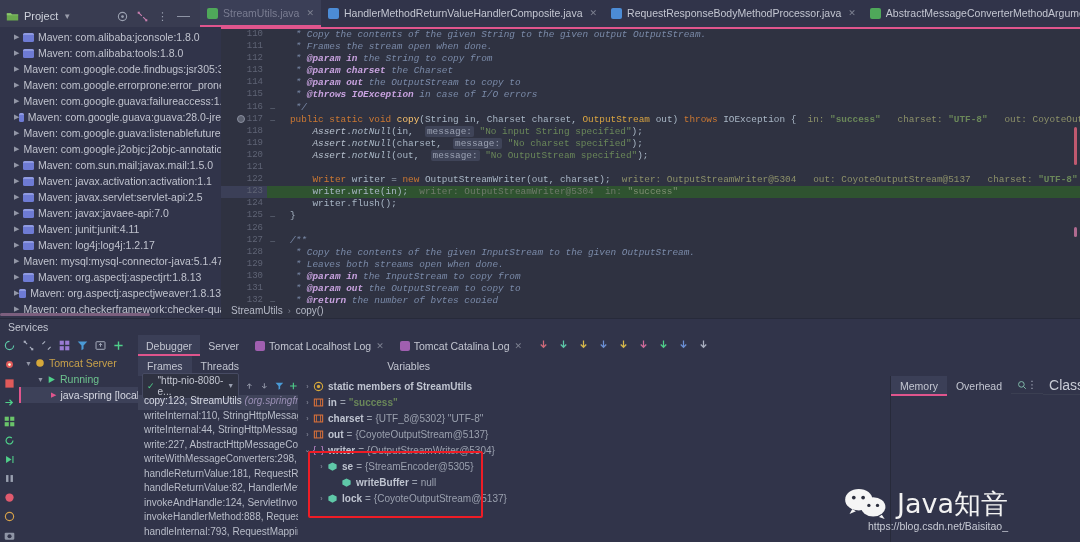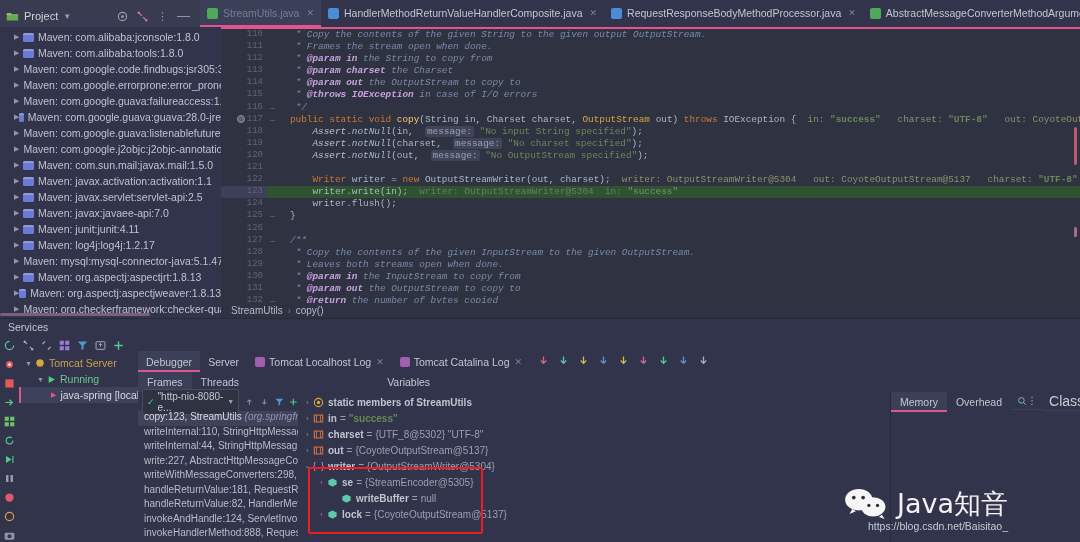--- a/index.html
+++ b/index.html
@@ -67,21 +67,21 @@
 
   .vbar{ width:19px; background:#31344a; display:flex; flex-direction:column; align-items:center; padding-top:5px; gap:8px;}
   .vic{ width:11px; height:11px; display:block;}
 
   .svctree{ width:119px; background:#31344a; position:relative;}
   .svc-tb{ height:20px; display:flex; align-items:center; gap:7px; padding-left:4px;}
   .srow{ height:16px; display:flex; align-items:center; font-size:10.5px; white-space:nowrap;}
   .srow.sel{ background:#3d4159; border-left:2px solid #e0558d;}
 
   .dbg{ flex:1; background:#31344a; display:flex; flex-direction:column; position:relative;}
-  .dbg-tabs{ height:21px; display:flex; align-items:center; gap:0; background:#31344a;margin-top:16px;}
+  .dbg-tabs{ height:21px; display:flex; align-items:center; gap:0; background:#31344a;}
   .dtab{ height:21px; display:flex; align-items:center; padding:0 8px; font-size:10.5px; color:#c3c6d1; position:relative; white-space:nowrap;}
   .dtab.active{ background:#3b3f57;}
   .dtab.active:after{ content:""; position:absolute; left:0; right:0; bottom:0; height:2px; background:#e0558d;}
   .dtab .x{ color:#7d8191; font-size:9px; margin-left:5px;}
   .dtab .fic{ width:10px;height:10px;margin-right:4px;border-radius:2px;}
   .dtb-icons{ display:flex; align-items:center; gap:9px; margin-left:8px;}
 
   .dbg-sub{ height:20px; display:flex; align-items:center; background:#31344a; }
   .stab{ height:20px; display:flex; align-items:center; padding:0 9px; font-size:10.5px; color:#c3c6d1;}
   .stab.active{ background:#3b3f57;}

